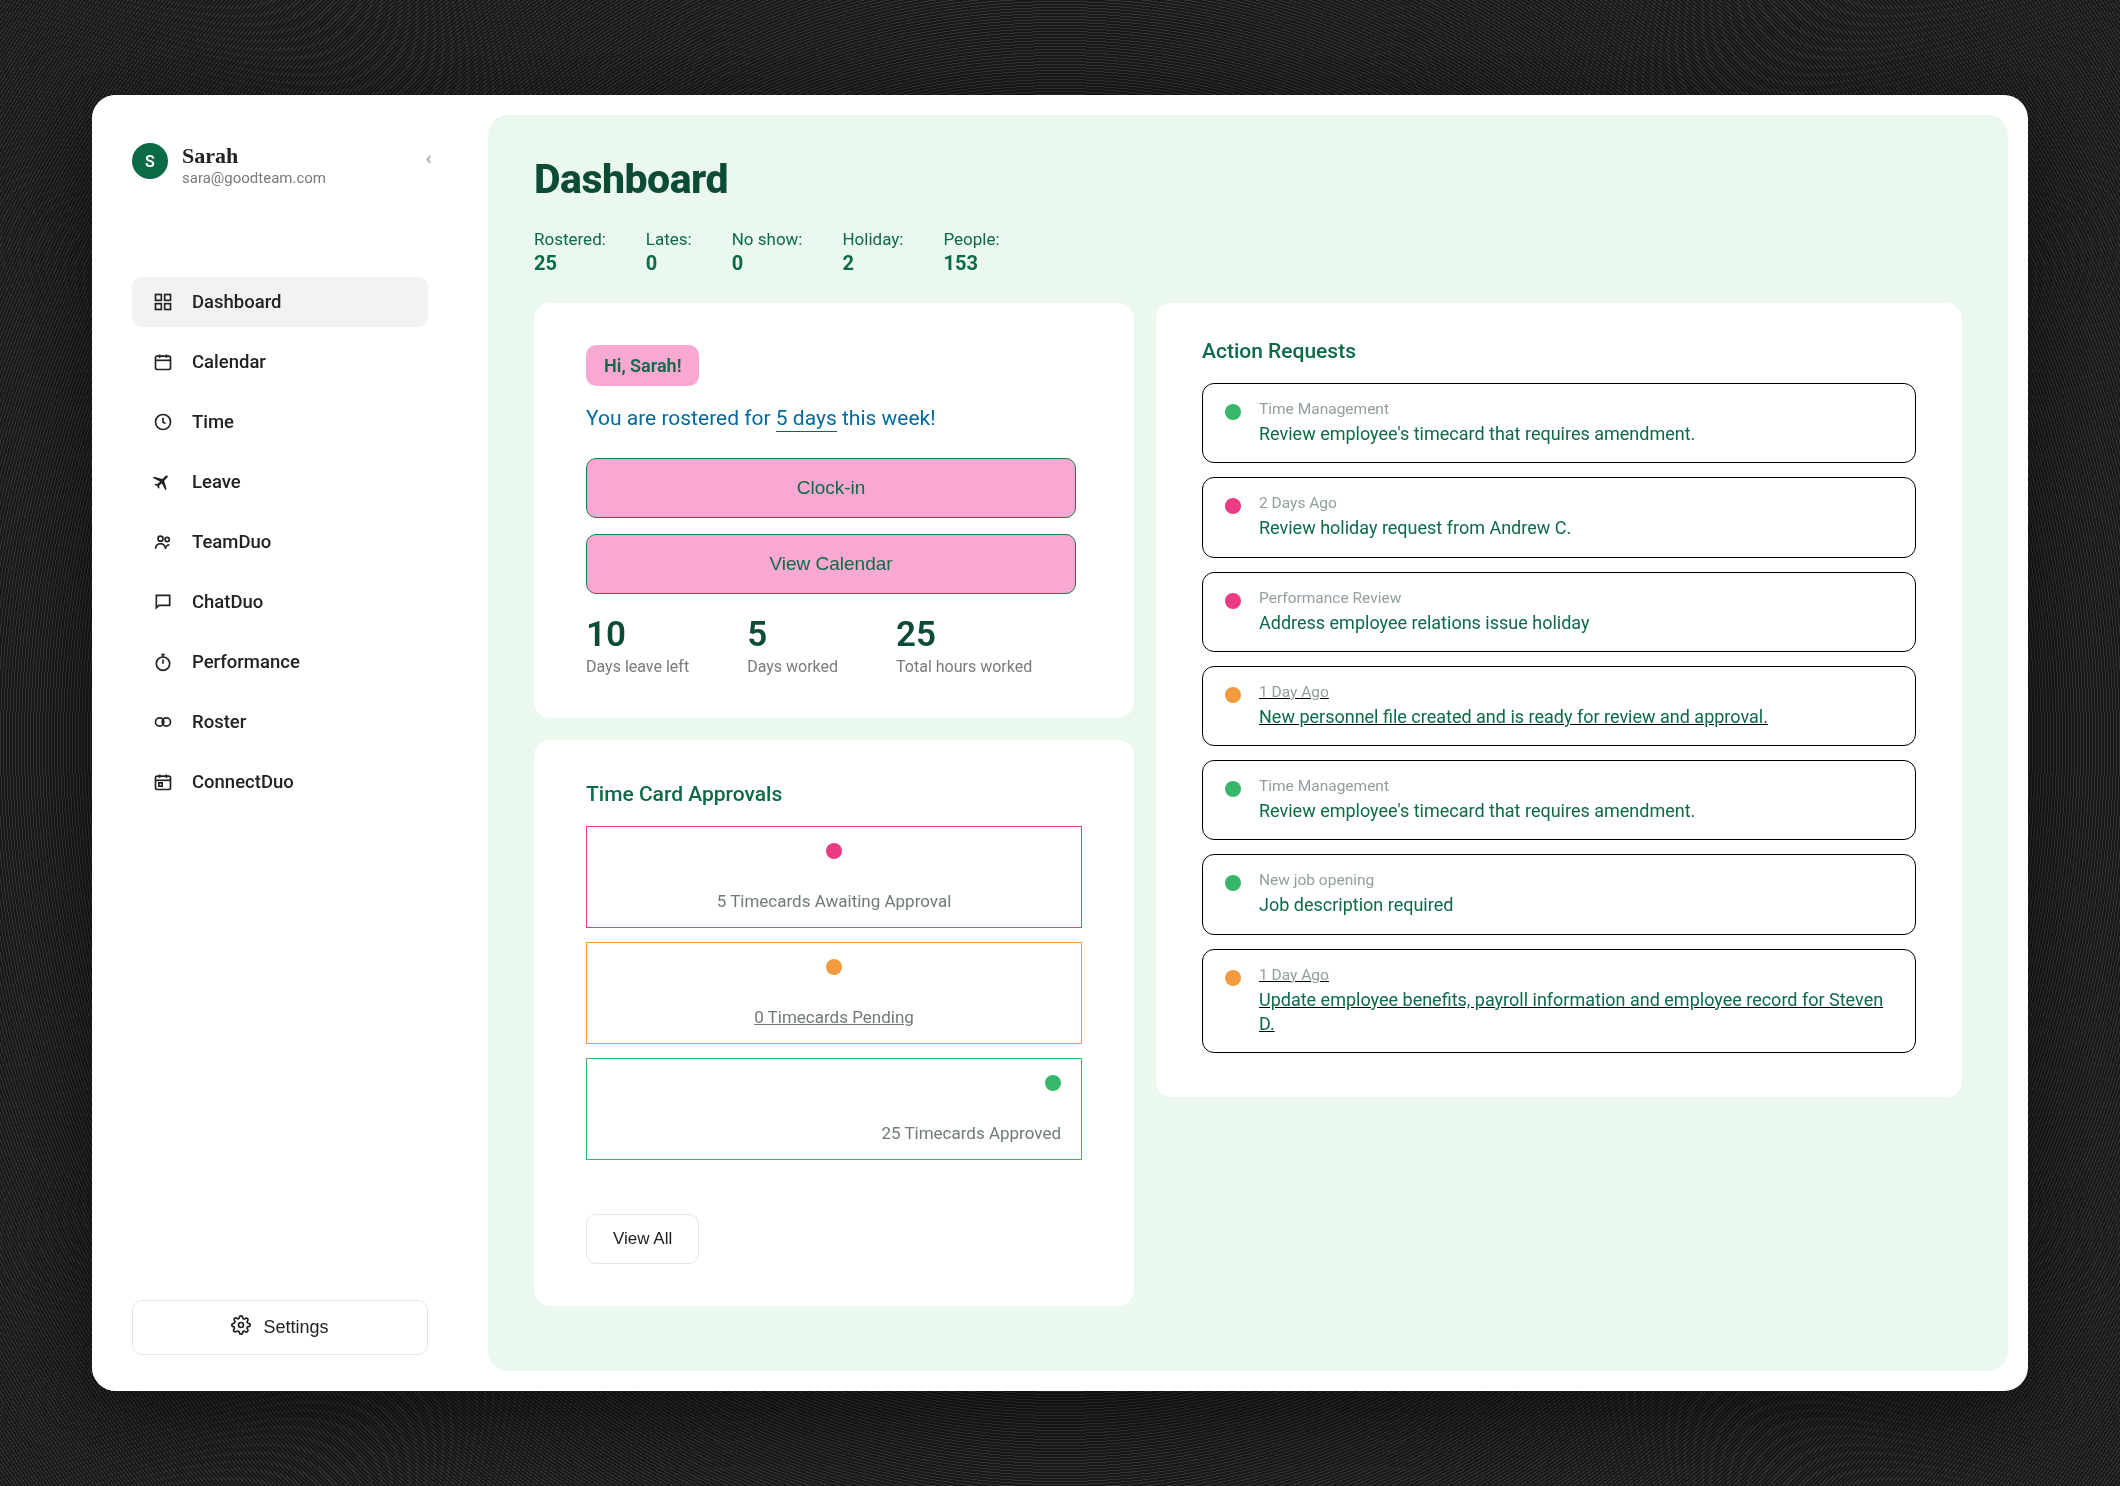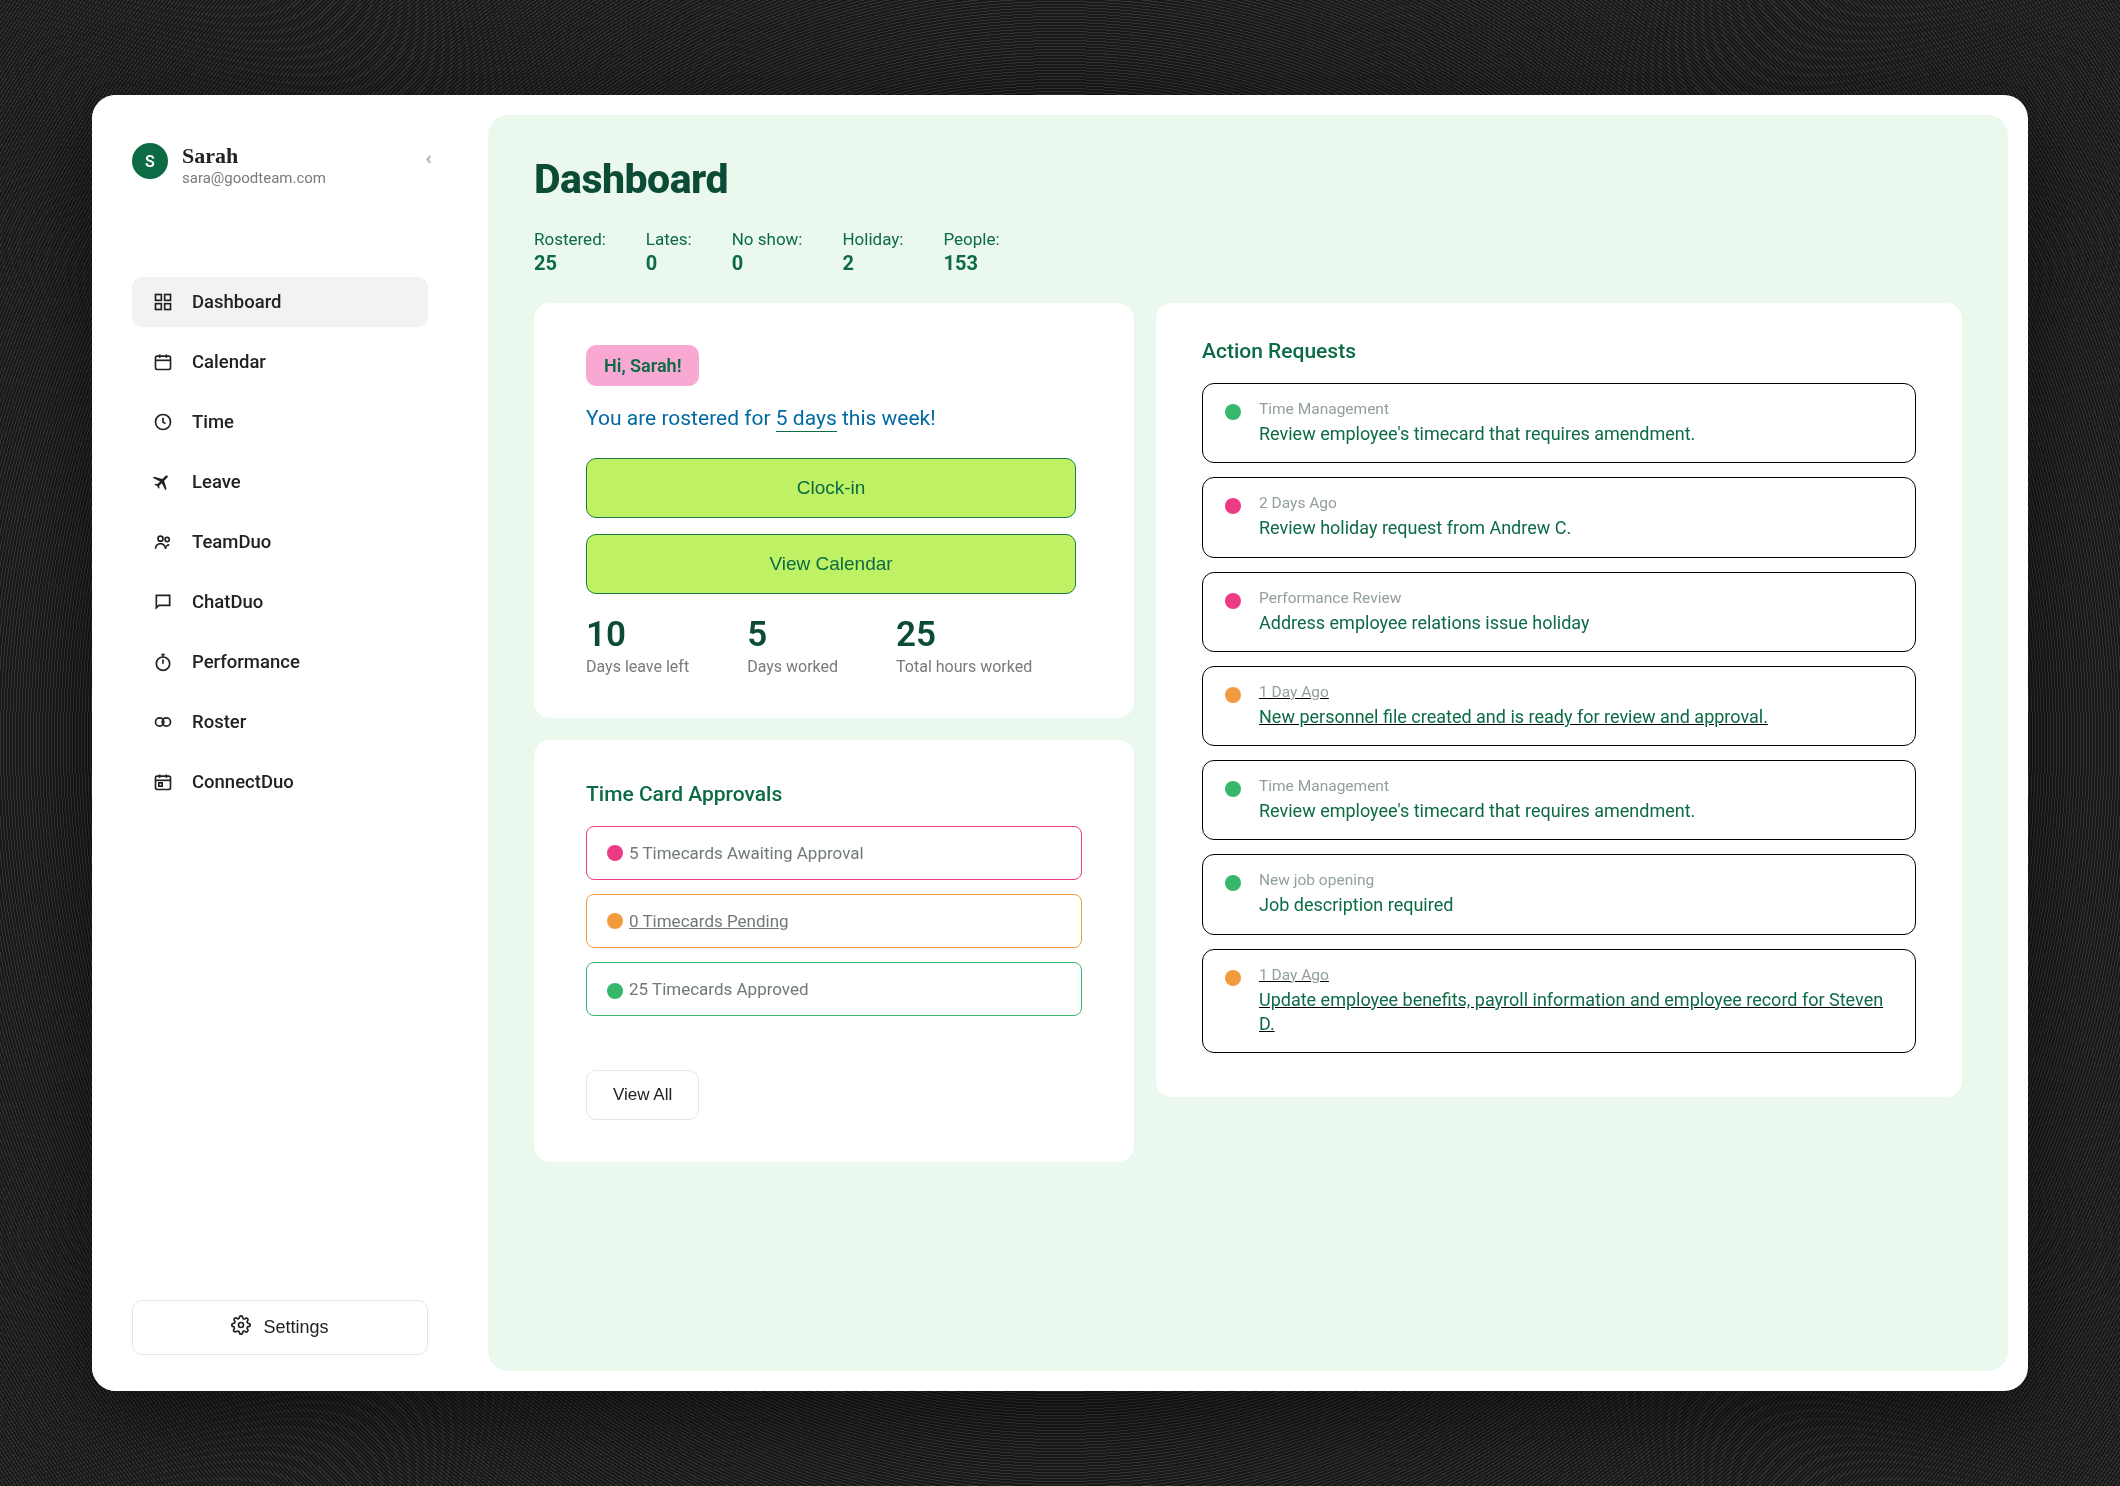--- a/index.html
+++ b/index.html
@@ -175,21 +175,21 @@
     border-bottom: 1.5px solid #0c6b44;
     padding-bottom: 1px;
   }
   .big-btn {
     display: block;
     width: 490px;
     text-align: center;
     padding: 18px 0;
     border: 1.5px solid #1d7a4a;
     color: #0c6b44;
-    background: #bef264;
+    background: #f9a8d4;
     border-radius: 10px;
     font-size: 19px;
     font-weight: 500;
     margin-bottom: 16px;
     cursor: pointer;
   }
   .metrics {
     display: flex;
     gap: 58px;
     margin-top: 20px;
@@ -206,27 +206,28 @@
   }
   .section-title {
     font-size: 21px;
     color: #0c6b44;
     margin-bottom: 20px;
     font-weight: 500;
   }
   .pill-row {
     display: flex;
     align-items: center;
-    gap: 6px;
+    gap: 32px;
     border: 1.5px solid;
-    border-radius: 8px;
+    border-radius: 0;
     padding: 16px 20px;
     margin-bottom: 14px;
     font-size: 17px;
     color: #6f7a76;
+    flex-direction: column;
   }
   .pill-row .dot {
     width: 16px;
     height: 16px;
     border-radius: 50%;
   }
   .pink { border-color: #ec3a84; }
   .pink .dot { background: #ec3a84; }
   .orange { border-color: #f29b3e; text-decoration: underline; }
   .orange .dot { background: #f29b3e; }

